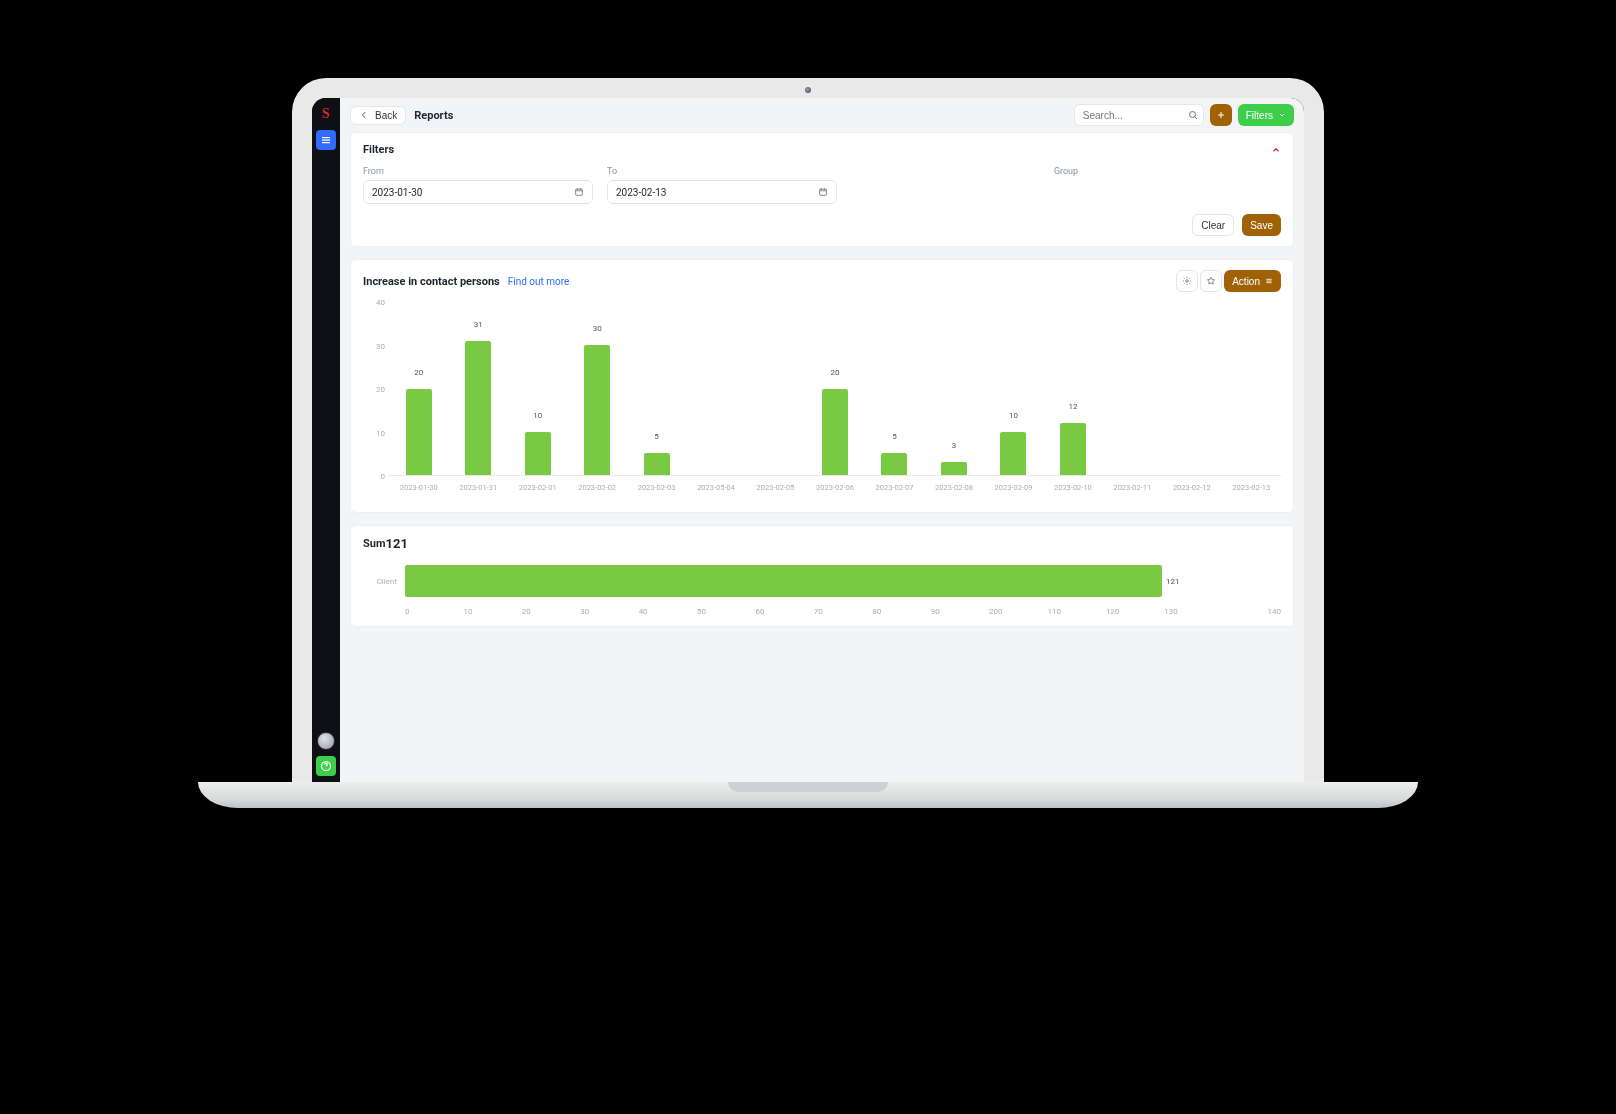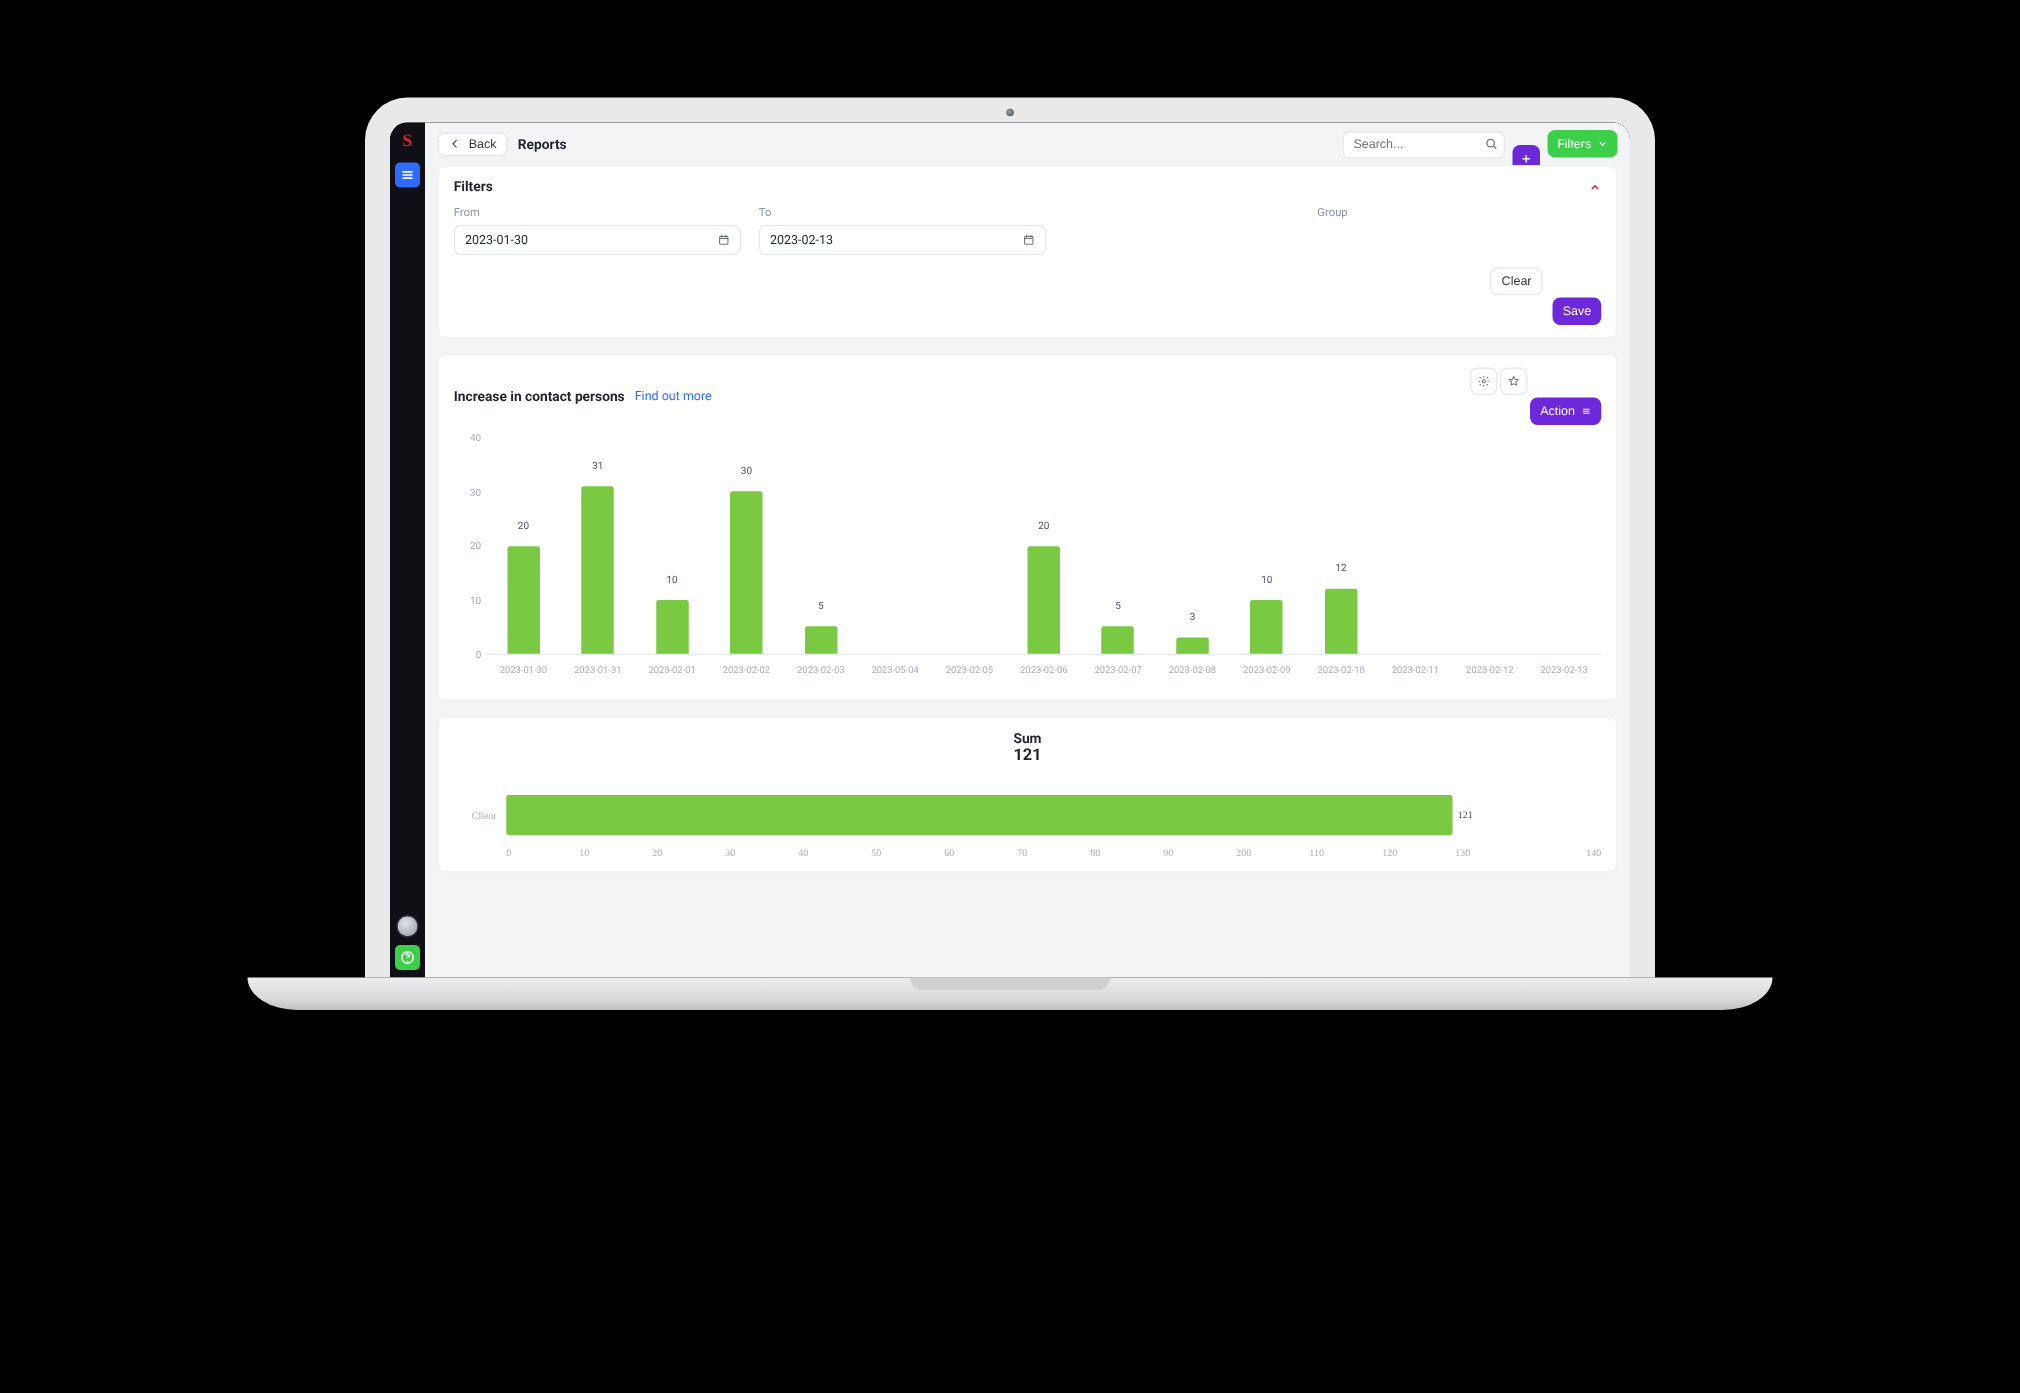--- a/index.html
+++ b/index.html
@@ -50,21 +50,21 @@
   .topbar { height: 34px; padding: 0 10px; display: flex; align-items: center; gap: 8px; }
   .back-btn { display: inline-flex; align-items: center; gap: 6px; background: #fff; border: 1px solid #e3e6ea; border-radius: 6px; padding: 3px 8px; font-size: 10px; color: #333; cursor: pointer; }
   .crumb { font-size: 11px; font-weight: 700; color: #1f2430; }
   .top-right { margin-left: auto; display: flex; align-items: center; gap: 6px; }
   .search { position: relative; }
   .search input {
     width: 130px; height: 22px; border: 1px solid #e3e6ea; border-radius: 6px; padding: 0 24px 0 8px; font-size: 10px; color: #6b7280; background: #fff;
   }
   .search .mag { position: absolute; right: 5px; top: 50%; transform: translateY(-50%); width: 12px; height: 12px; color: #6b7280; }
   .btn { height: 22px; border-radius: 6px; border: none; display: inline-flex; align-items: center; justify-content: center; font-size: 10px; cursor: pointer; padding: 0 8px; gap: 5px; }
-  .btn-blue { background: #6d28d9; color: #fff; margin-top: 24px; }
+  .btn-blue { background: #a16207; color: #fff; }
   .btn-green { background: #3ecf4a; color: #fff; }
   .btn-ghost { background: #fff; color: #333; border: 1px solid #e3e6ea; }
   .icn-10 { width: 10px; height: 10px; }
   .icn-8 { width: 8px; height: 8px; }
 
   .page { padding: 0 10px 14px 10px; display: flex; flex-direction: column; gap: 12px; }
 
   .card { background: #fff; border: 1px solid #edf0f3; border-radius: 6px; padding: 10px 12px; }
   .card-head { display: flex; align-items: center; justify-content: space-between; }
   .card-title { font-size: 11px; font-weight: 700; color: #1f2430; }
@@ -90,23 +90,23 @@
   .plot { position: absolute; left: 26px; right: 0; top: 0; bottom: 26px; display: flex; align-items: flex-end; border-bottom: 1px solid #e6e9ee; }
   .bar-col { flex: 1; display: flex; flex-direction: column; align-items: center; height: 100%; position: relative; }
   .bar { width: 26px; background: #7ac943; border-radius: 2px 2px 0 0; position: absolute; bottom: 0; }
   .bar-label { position: absolute; font-size: 8px; color: #4b5563; transform: translateY(-12px); }
   .x-labels { position: absolute; left: 26px; right: 0; bottom: 10px; display: flex; }
   .x-lab { flex: 1; text-align: center; font-size: 7.5px; color: #a7adb8; }
   .legend { text-align: center; font-size: 9px; color: #6b7280; display: flex; justify-content: center; gap: 5px; align-items: center; margin-top: 6px; }
   .legend .dot { width: 8px; height: 8px; background: #7ac943; border-radius: 50%; display: inline-block; }
 
   
-  .sum-head { display: flex; align-items: center; justify-content: flex-start; flex-direction: column; }
+  .sum-head { display: flex; align-items: center; justify-content: flex-start; }
   .sum-total { font-size: 13px; font-weight: 700; color: #1f2430; }
-  .hbar-wrap { margin-top: 24px; font-family: Liberation Serif, serif; }
+  .hbar-wrap { margin-top: 14px; }
   .hbar-row { display: flex; align-items: center; gap: 8px; }
   .hbar-cat { width: 34px; text-align: right; font-size: 8px; color: #a7adb8; }
   .hbar-track { position: relative; flex: 1; height: 32px; }
   .hbar { position: absolute; left: 0; top: 0; bottom: 0; background: #7ac943; border-radius: 2px; }
   .hbar-val { position: absolute; top: 50%; transform: translateY(-50%); font-size: 8px; color: #4b5563; }
   .hx { display: flex; margin-left: 42px; margin-top: 10px; }
   .hx span { flex: 1; font-size: 8px; color: #a7adb8; text-align: left; }
   .hx span:last-child { text-align: right; }
 
   svg { display: block; }

